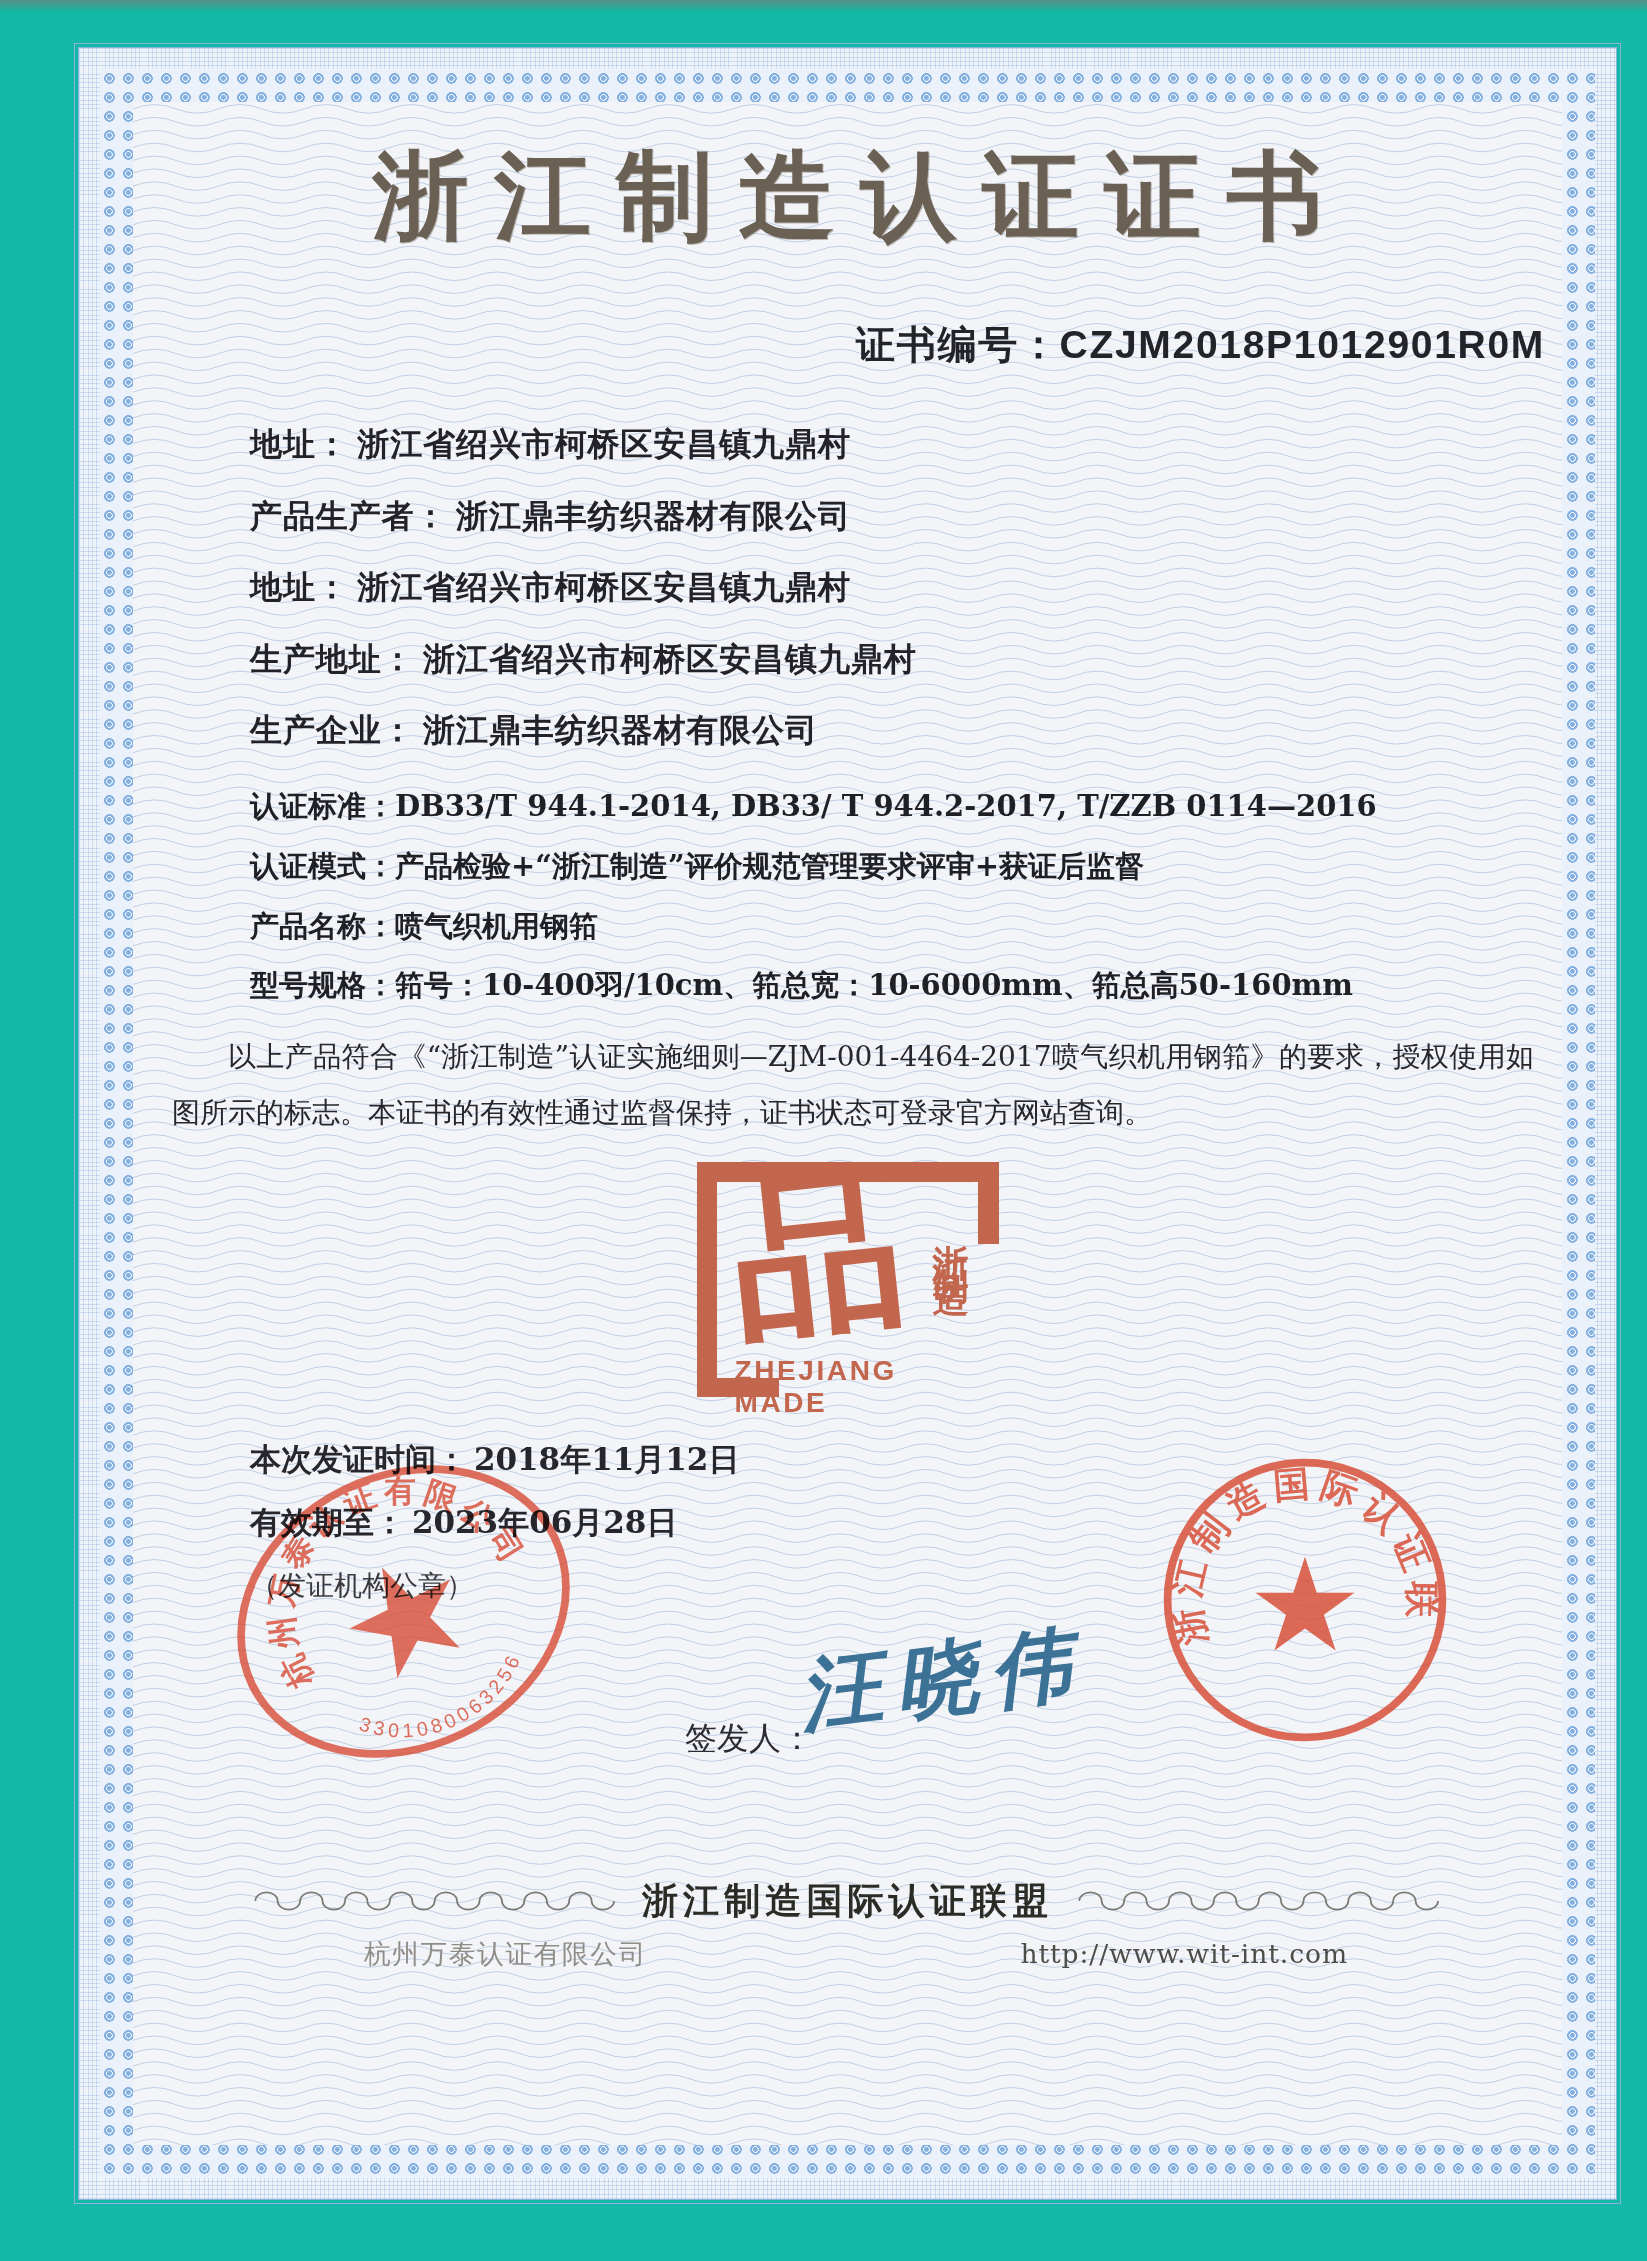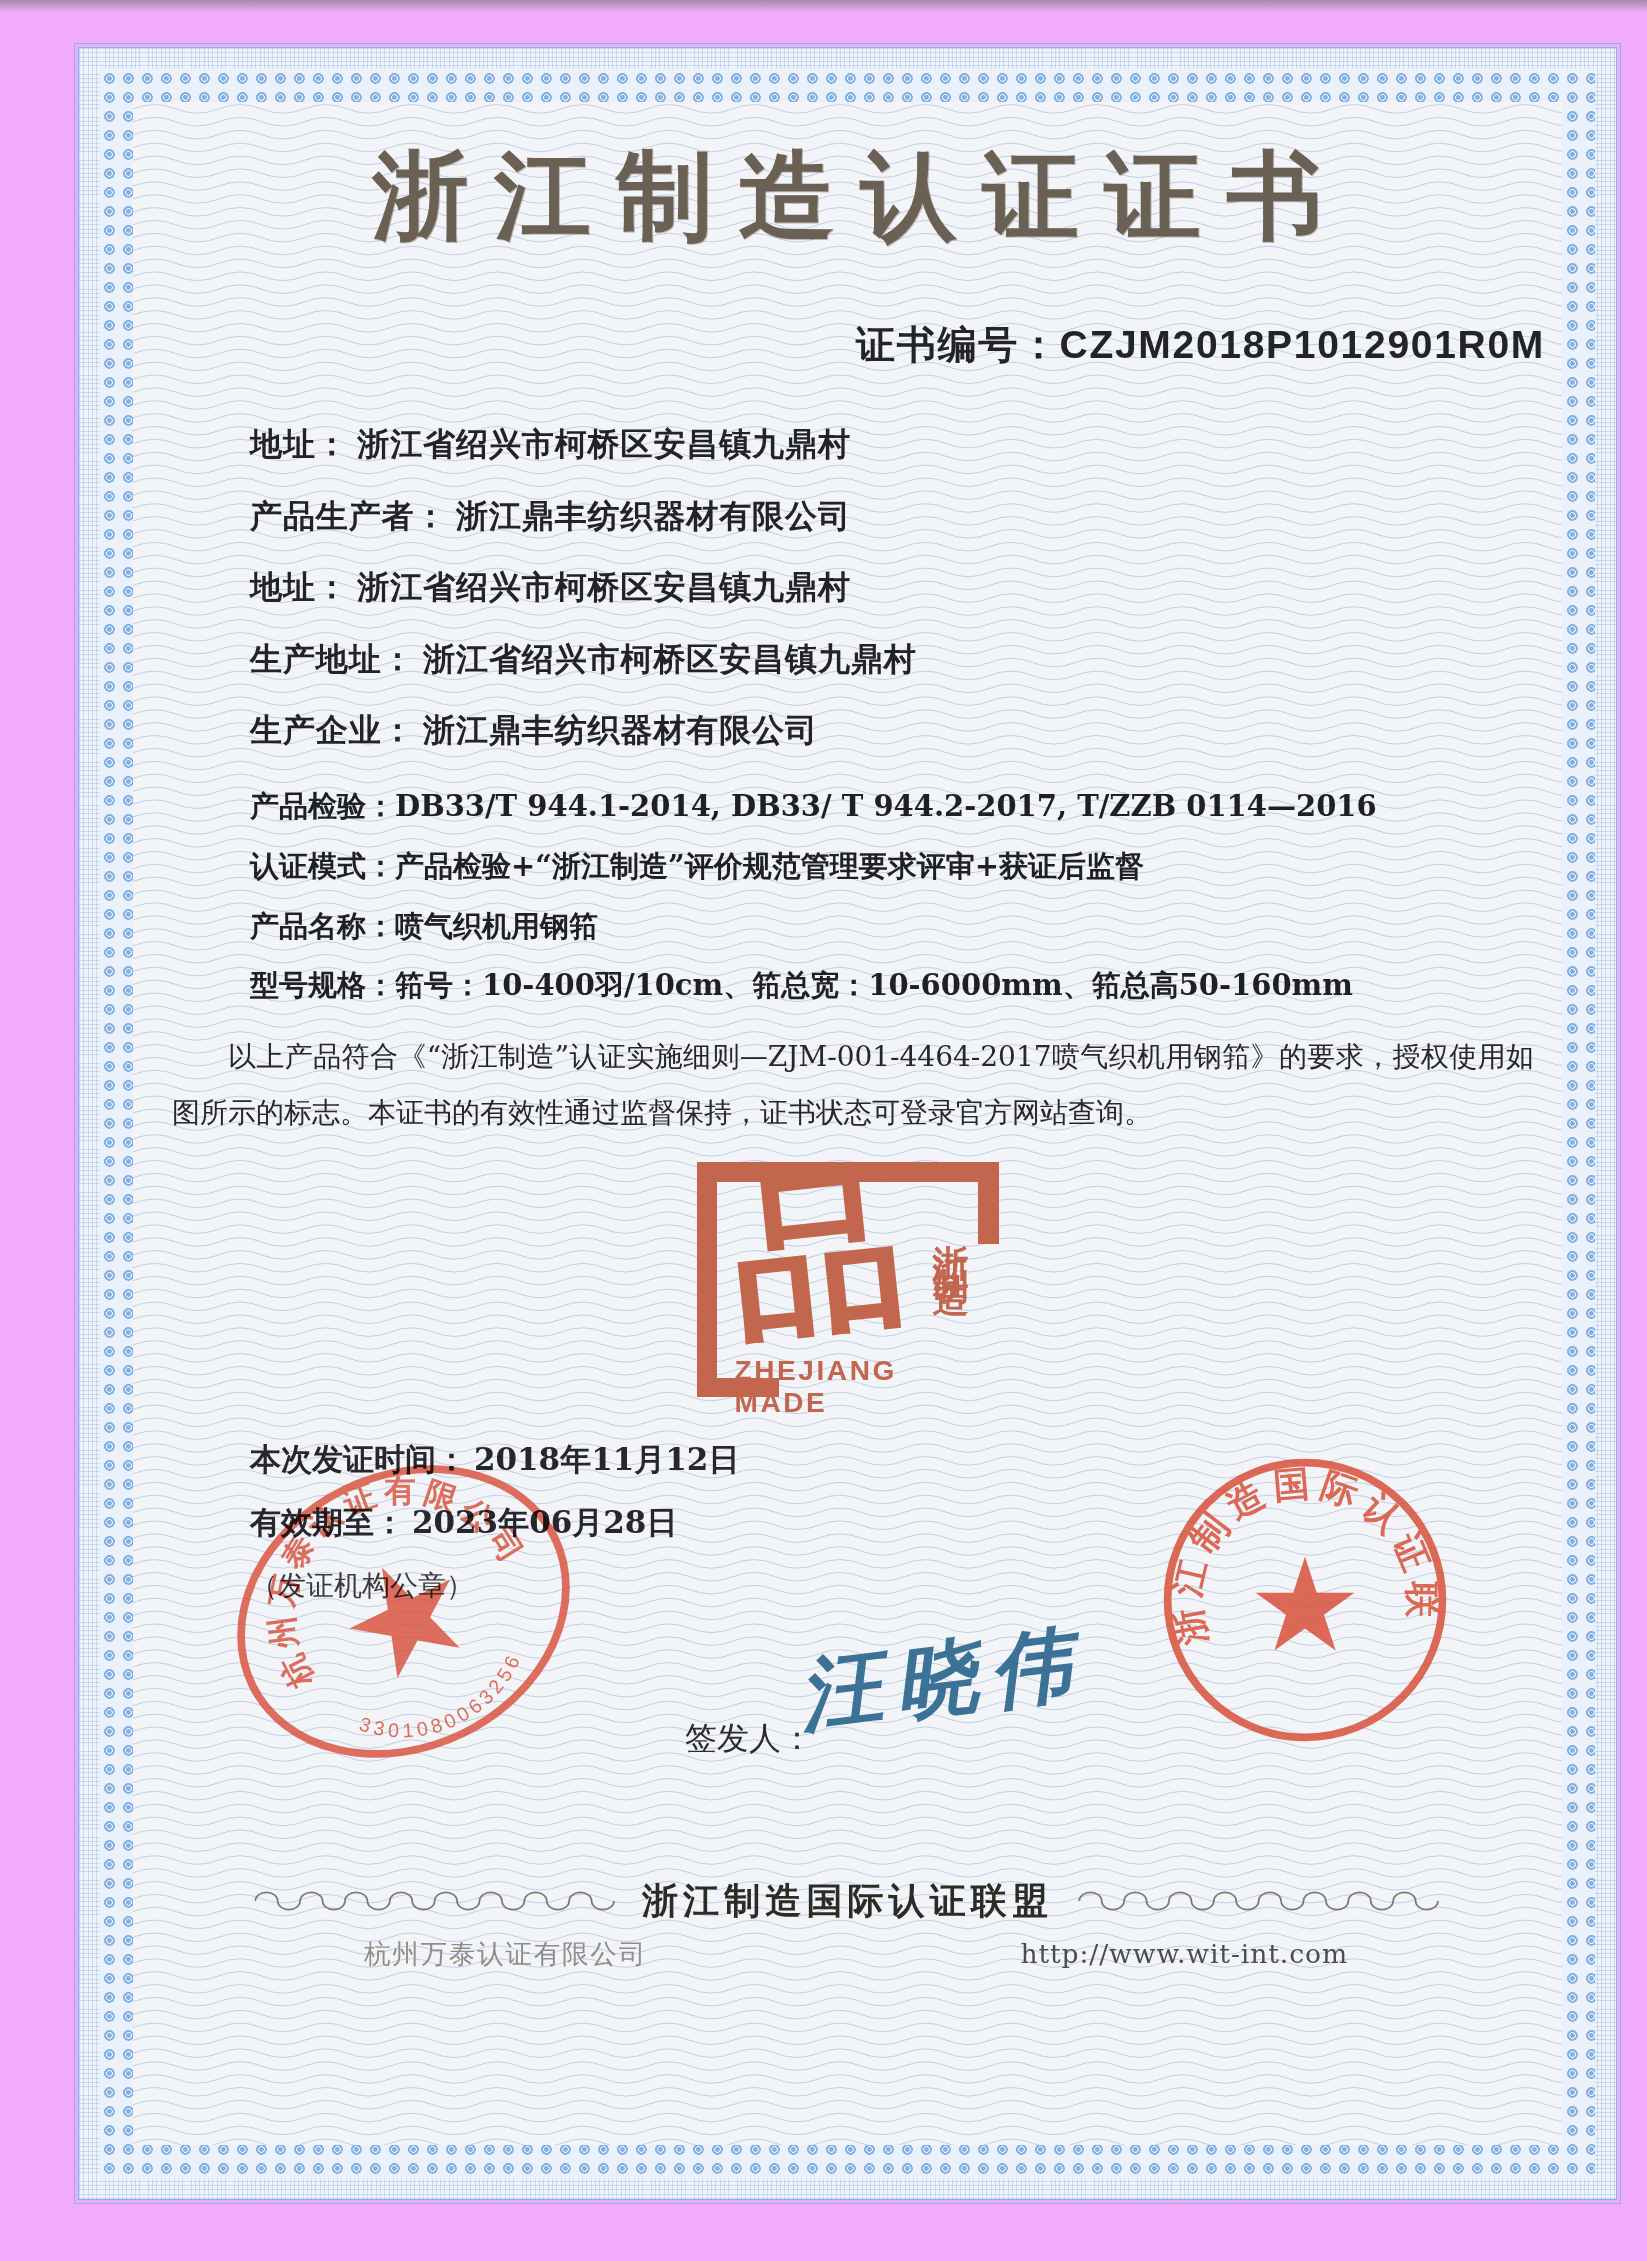--- a/index.html
+++ b/index.html
@@ -1,21 +1,21 @@
 <!DOCTYPE html>
 <html style="font-size:13.7px"><head>
 <meta charset="utf-8">
 <style>
   html,body{margin:0;padding:0;}
   body{
     width:1647px;height:2261px;position:relative;overflow:hidden;
     background:#edecea;
     font-family:"Liberation Sans",sans-serif;
   }
-  .page{position:absolute;inset:0;background:#f0abfc;}
+  .page{position:absolute;inset:0;background:#14b8a6;}
   .scan-top{position:absolute;top:0;left:0;right:0;height:12px;z-index:20;
     background:linear-gradient(180deg,rgba(120,120,118,.65),rgba(120,120,118,0));}
   
   .frame1{position:absolute;left:74px;top:43px;right:26px;bottom:57px;
     border:1.7px solid #8ab4de;padding:3.4px;box-sizing:border-box;}
   .frame2{height:100%;border:1.7px solid #8ab4de;box-sizing:border-box;}
   .hatch{height:100%;box-sizing:border-box;padding:20.6px;background-color:#eef3fa;
     background-image:
       repeating-linear-gradient(90deg,rgba(125,165,215,.30) 0 0.9px,transparent 0.9px 4.3px),
       repeating-linear-gradient(0deg,rgba(125,165,215,.30) 0 0.9px,transparent 0.9px 4.3px);}
@@ -278,21 +278,21 @@
                 <div class="field-row">
                   <span>生产地址：</span><span class="val">浙江省绍兴市柯桥区安昌镇九鼎村</span>
                 </div>
                 <div class="field-row">
                   <span>生产企业：</span><span class="val">浙江鼎丰纺织器材有限公司</span>
                 </div>
               </div>
 
               <div class="specs">
                 <div class="spec-row">
-                  <span>产品检验：</span><span>DB33/T 944.1-2014, DB33/ T 944.2-2017, T/ZZB 0114—2016</span>
+                  <span>认证标准：</span><span>DB33/T 944.1-2014, DB33/ T 944.2-2017, T/ZZB 0114—2016</span>
                 </div>
                 <div class="spec-row">
                   <span>认证模式：</span><span>产品检验+“浙江制造”评价规范管理要求评审+获证后监督</span>
                 </div>
                 <div class="spec-row">
                   <span>产品名称：</span><span>喷气织机用钢筘</span>
                 </div>
                 <div class="spec-row">
                   <span>型号规格：</span><span>筘号：10-400羽/10cm、筘总宽：10-6000mm、筘总高50-160mm</span>
                 </div>

